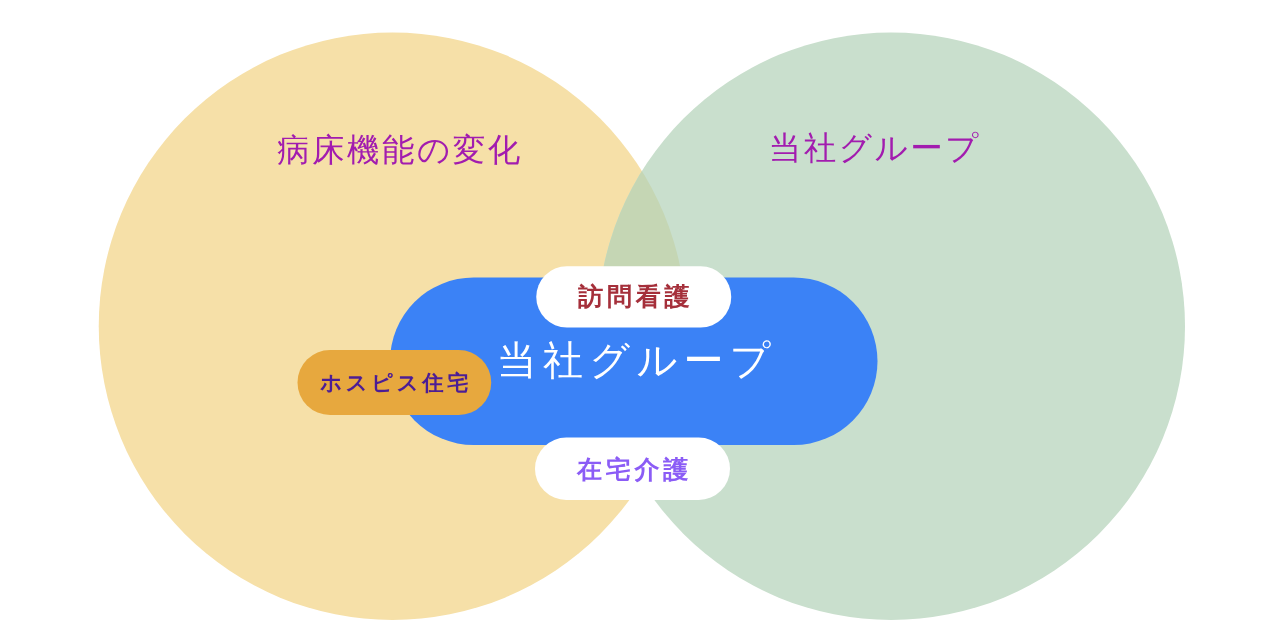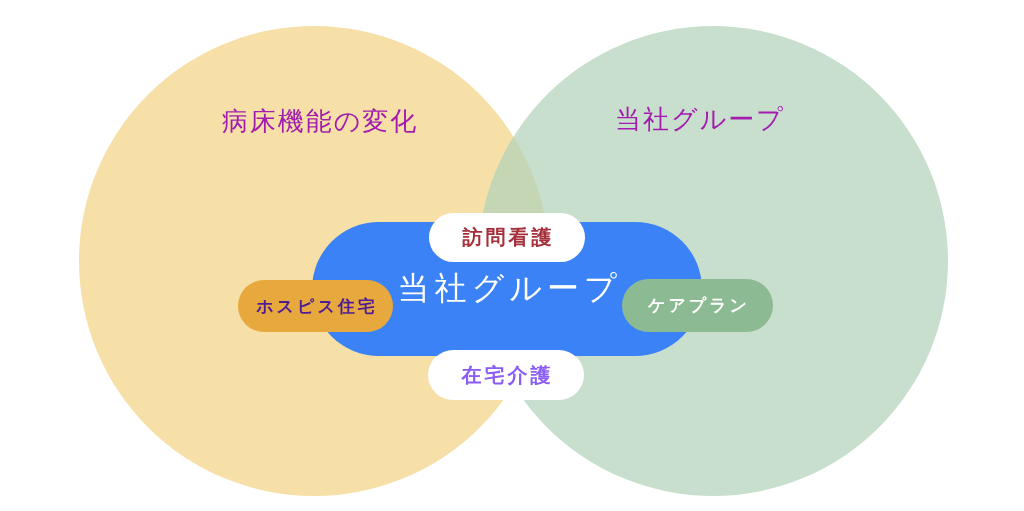--- a/index.html
+++ b/index.html
@@ -117,17 +117,14 @@
   </div>
 
   <div class="pill pill-bottom">
     <span>在宅介護</span>
   </div>
 
   <div class="pill pill-left">
     <span>ホスピス住宅</span>
   </div>
 
-  <div class="pill pill-right">
-    <span>ケアプラン</span>
-  </div>
 
 </div>
 
 </body></html>

